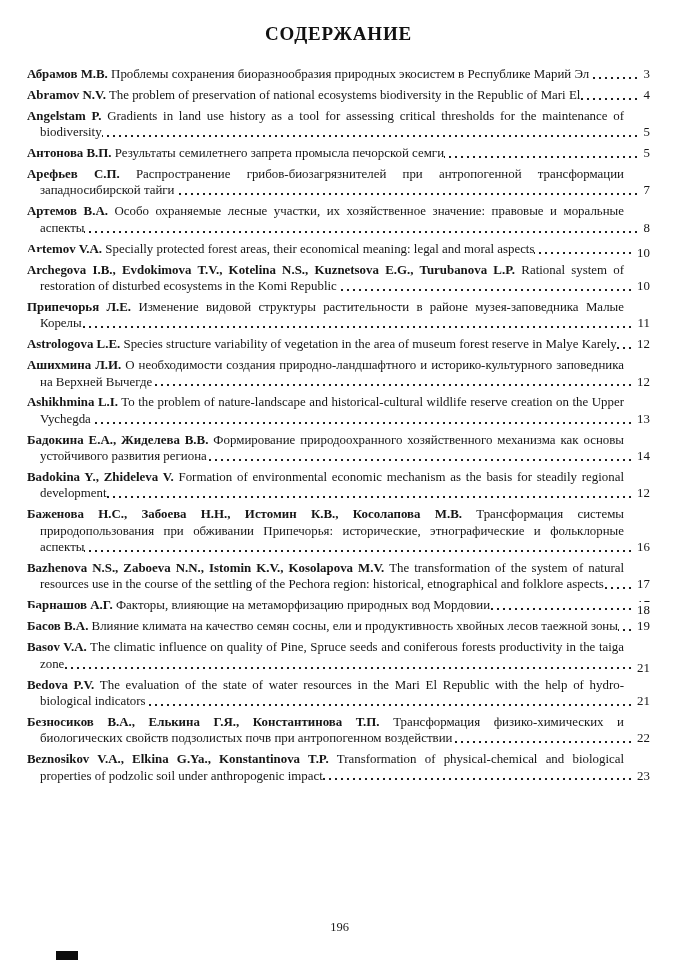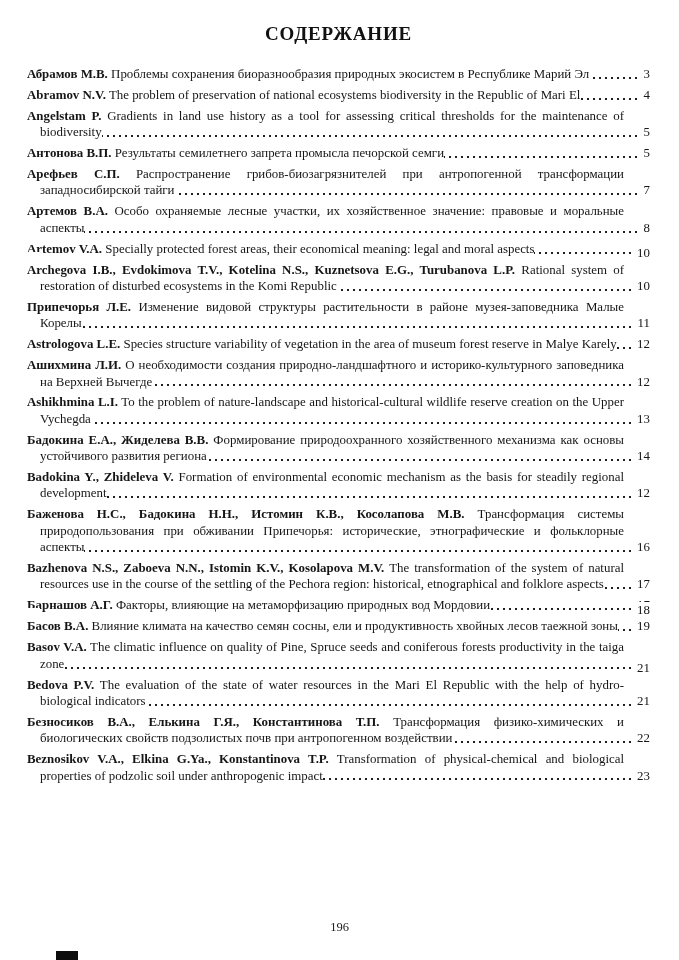--- a/index.html
+++ b/index.html
@@ -109,21 +109,21 @@
   <p class="entry"><span class="body"><b class="authors">Astrologova L.E.</b> <span class="etitle">Species structure variability of vegetation in the area of museum forest reserve in Malye Karely</span></span><span class="pg">12</span></p>
 
   <p class="entry"><span class="body"><b class="authors">Ашихмина Л.И.</b> <span class="etitle">О необходимости создания природно-ландшафтного и историко-культурного заповедника на Верхней Вычегде</span></span><span class="pg">12</span></p>
 
   <p class="entry"><span class="body"><b class="authors">Ashikhmina L.I.</b> <span class="etitle">To the problem of nature-landscape and historical-cultural wildlife reserve creation on the Upper Vychegda</span></span><span class="pg">13</span></p>
 
   <p class="entry"><span class="body"><b class="authors">Бадокина Е.А., Жиделева В.В.</b> <span class="etitle">Формирование природоохранного хозяйственного механизма как основы устойчивого развития региона</span></span><span class="pg">14</span></p>
 
   <p class="entry"><span class="body"><b class="authors">Badokina Y., Zhideleva V.</b> <span class="etitle">Formation of environmental economic mechanism as the basis for steadily regional development</span></span><span class="pg">12</span></p>
 
-  <p class="entry"><span class="body"><b class="authors">Баженова Н.С., Бадокина Н.Н., Истомин К.В., Косолапова М.В.</b> <span class="etitle">Трансформация системы природопользования при обживании Припечорья: исторические, этнографические и фольклорные аспекты</span></span><span class="pg">16</span></p>
+  <p class="entry"><span class="body"><b class="authors">Баженова Н.С., Забоева Н.Н., Истомин К.В., Косолапова М.В.</b> <span class="etitle">Трансформация системы природопользования при обживании Припечорья: исторические, этнографические и фольклорные аспекты</span></span><span class="pg">16</span></p>
 
   <p class="entry"><span class="body"><b class="authors">Bazhenova N.S., Zaboeva N.N., Istomin K.V., Kosolapova M.V.</b> <span class="etitle">The transformation of the system of natural resources use in the course of the settling of the Pechora region: historical, etnographical and folklore aspects</span></span><span class="pg">17</span></p>
 
   <p class="entry"><span class="body"><b class="authors">Барнашов А.Г.</b> <span class="etitle">Факторы, влияющие на метаморфизацию природных вод Мордовии</span></span><span class="pg">17</span></p>
 
   <p class="entry"><span class="pg">18</span></p>
 
   <p class="entry"><span class="body"><b class="authors">Басов В.А.</b> <span class="etitle">Влияние климата на качество семян сосны, ели и продуктивность хвойных лесов таежной зоны</span></span><span class="pg">19</span></p>
 
   <p class="entry"><span class="body"><b class="authors">Basov V.A.</b> <span class="etitle">The climatic influence on quality of Pine, Spruce seeds and coniferous forests productivity in the taiga zone</span></span><span class="pg">20</span></p>

